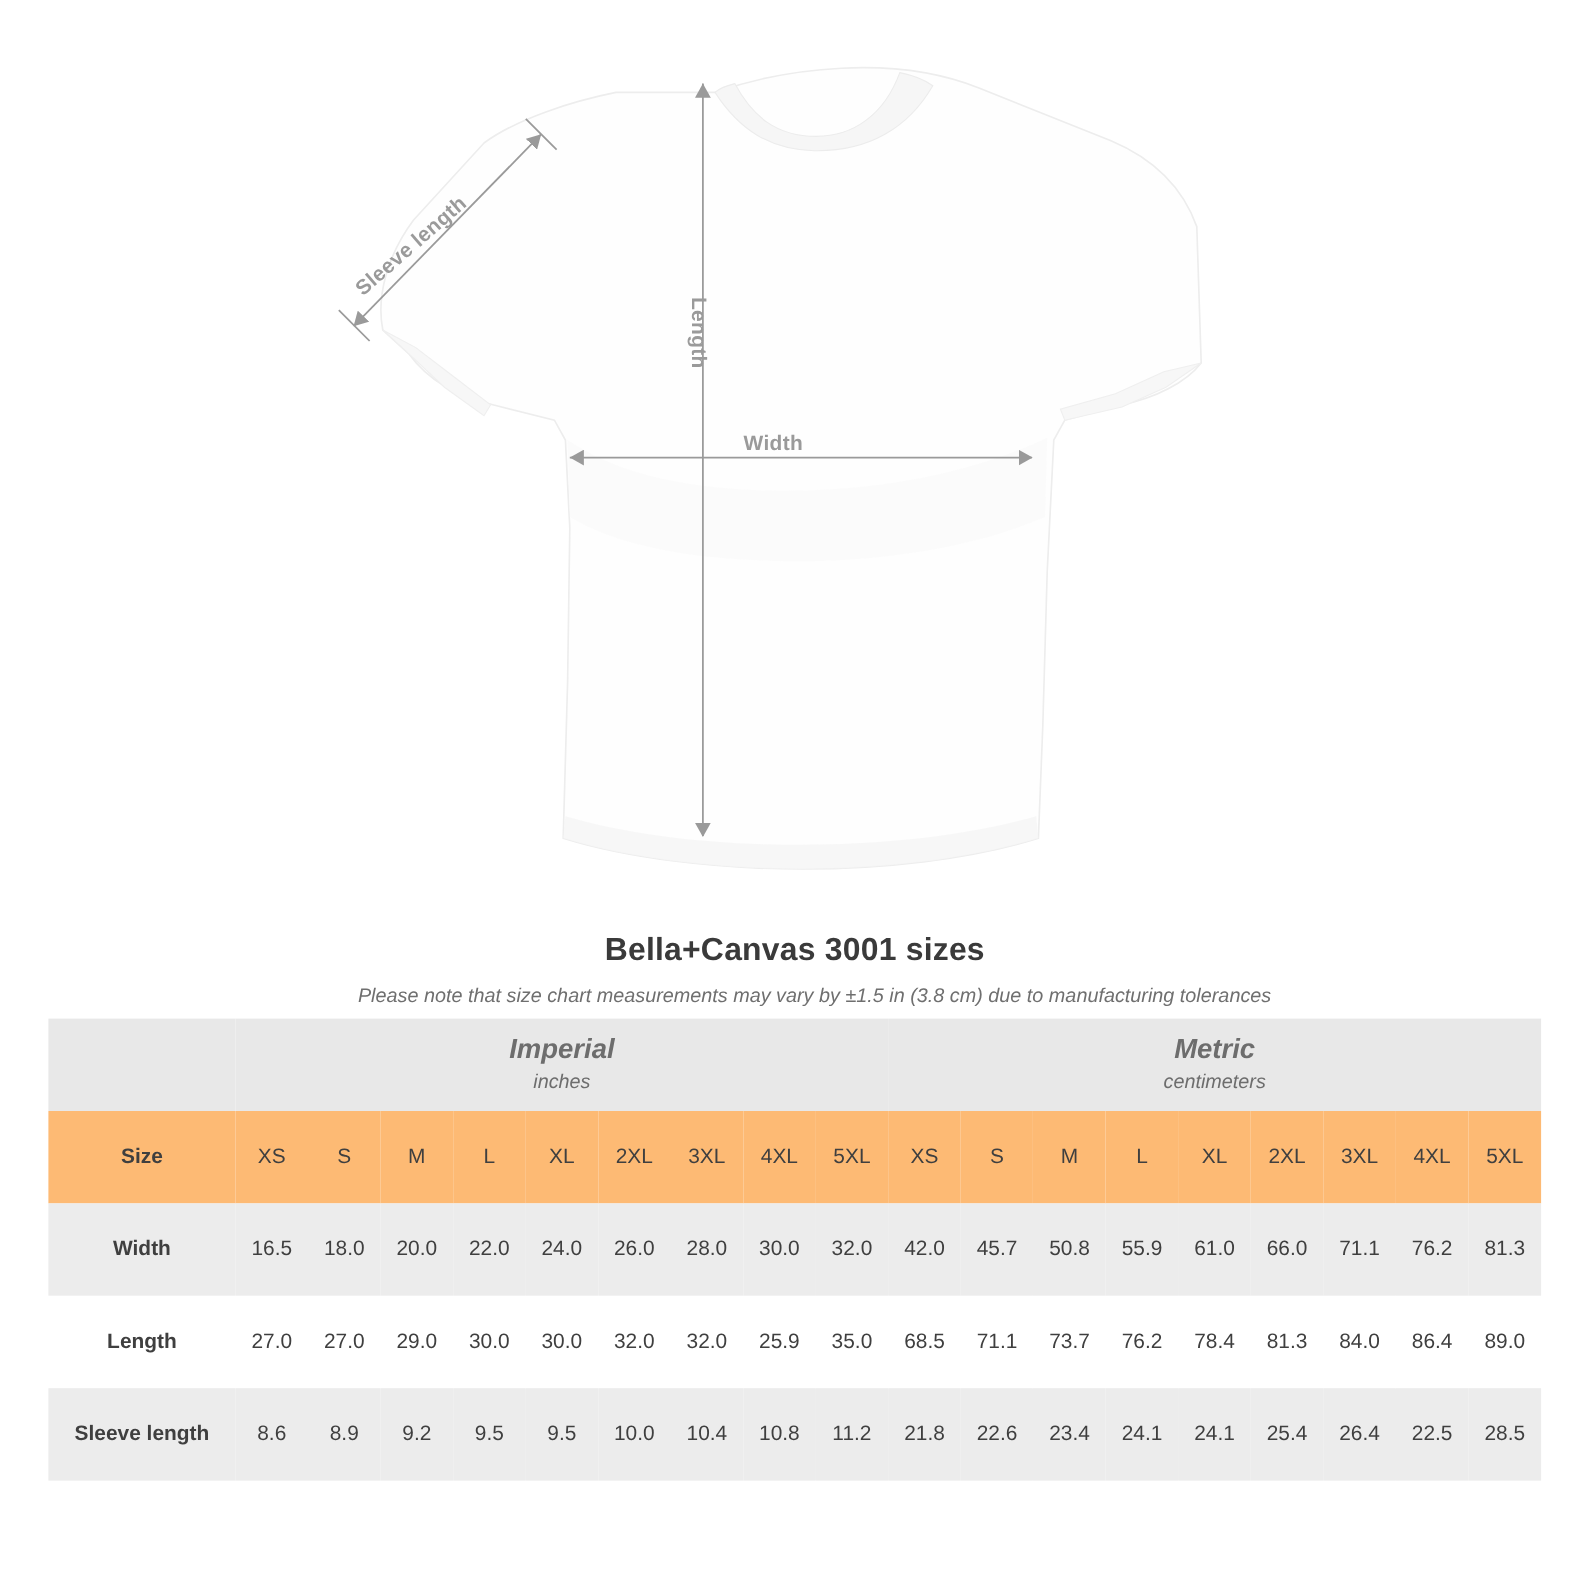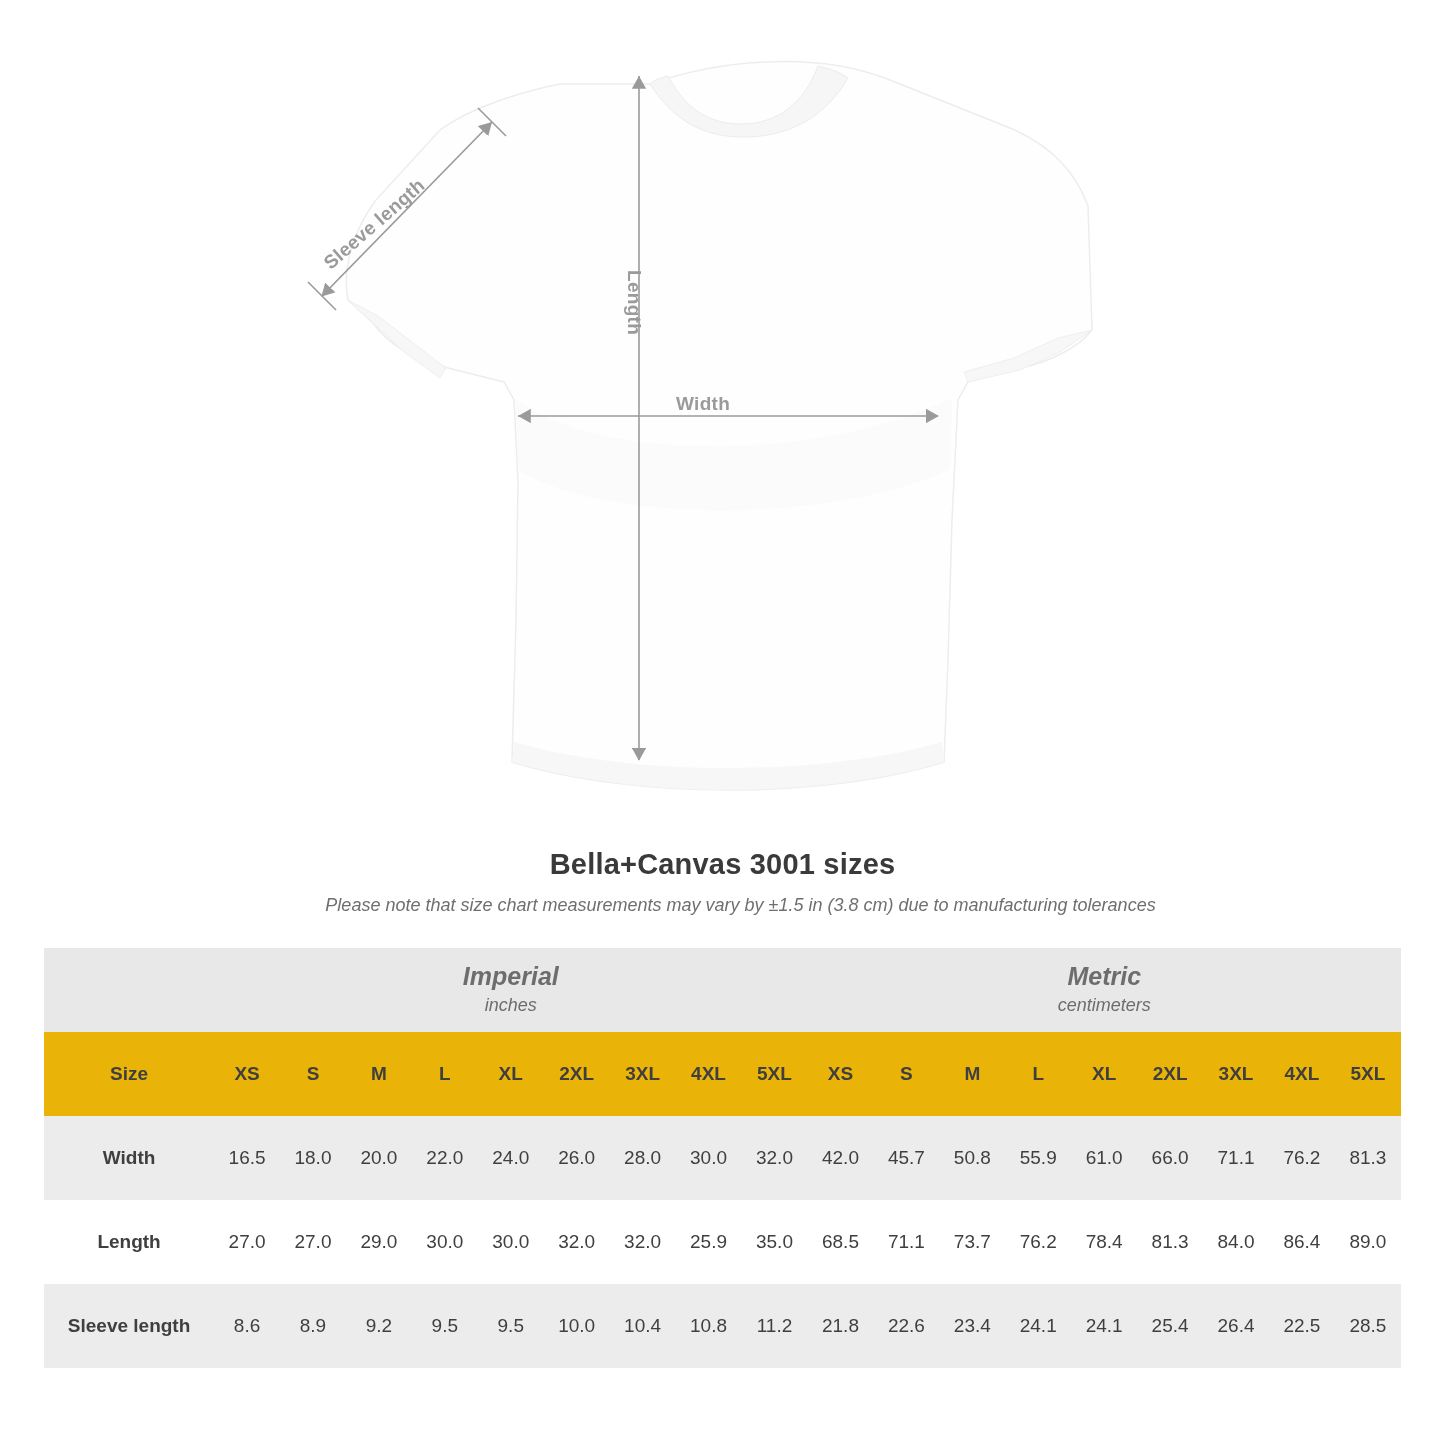--- a/index.html
+++ b/index.html
@@ -72,21 +72,21 @@
     font-style: italic;
     color: #6f6f6f;
     margin: 14px 0 0 0;
     padding-left: 36px;
   }
 
   
   .table-wrap {
     position: absolute;
     left: 44px;
-    top: 948px;
+    top: 926px;
     width: 1357px;
   }
   table.size-table {
     border-collapse: collapse;
     width: 100%;
     table-layout: fixed;
   }
   table.size-table col.label-col { width: 170px; }
   table.size-table col.val-col { width: 65.9px; }
 
@@ -106,21 +106,21 @@
     line-height: 1.25;
   }
   .unit-sub {
     font-size: 18px;
     font-style: italic;
     color: #6d6d6d;
     line-height: 1.5;
   }
 
   tr.row-size td {
-    background: #eab308;
+    background: #fdba74;
     height: 84px;
   }
   tr.row-odd td {
     background: #ececec;
   }
   tr.row-even td {
     background: #ffffff;
   }
   table.size-table td {
     text-align: center;
@@ -130,21 +130,21 @@
     padding: 0;
     height: 84px;
     border: 0;
   }
   td.rowlabel {
     font-weight: bold;
     font-size: 20px;
     color: #2f2f2f;
   }
   td.sizehead {
-    font-weight: bold;
+    font-weight: normal;
     font-size: 20px;
     color: #2f2f2f;
   }
 </style>
 </head>
 <body>
 
 <div class="page">
 
   <div class="shirt-area">

